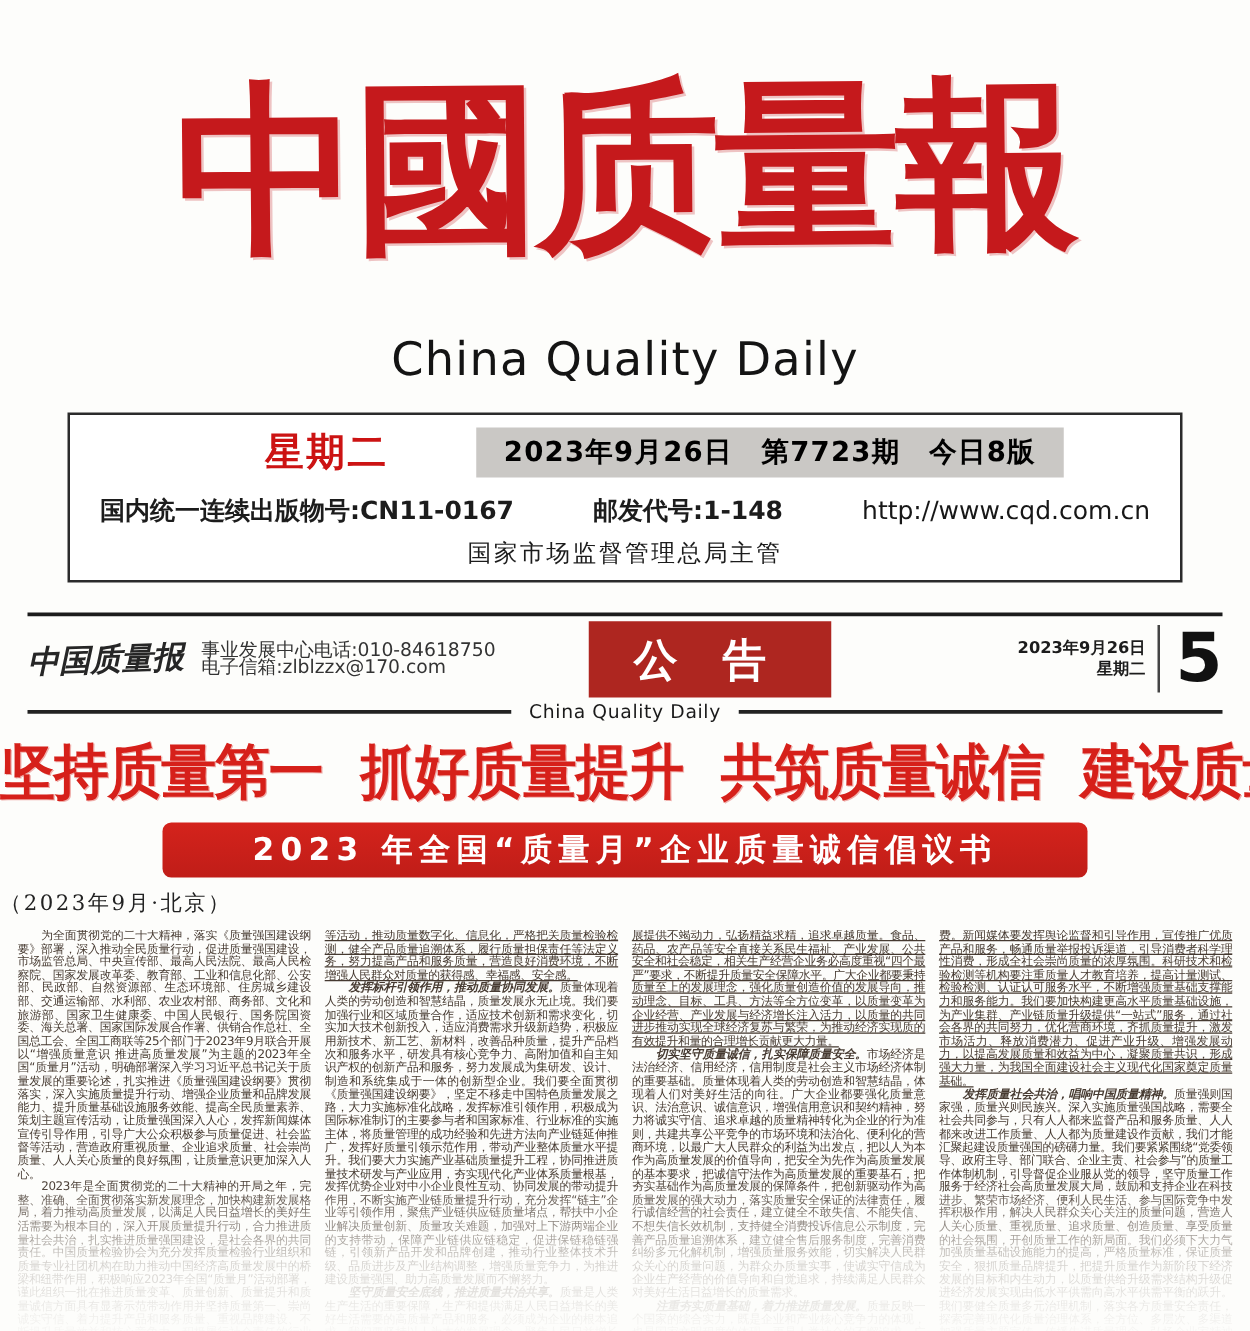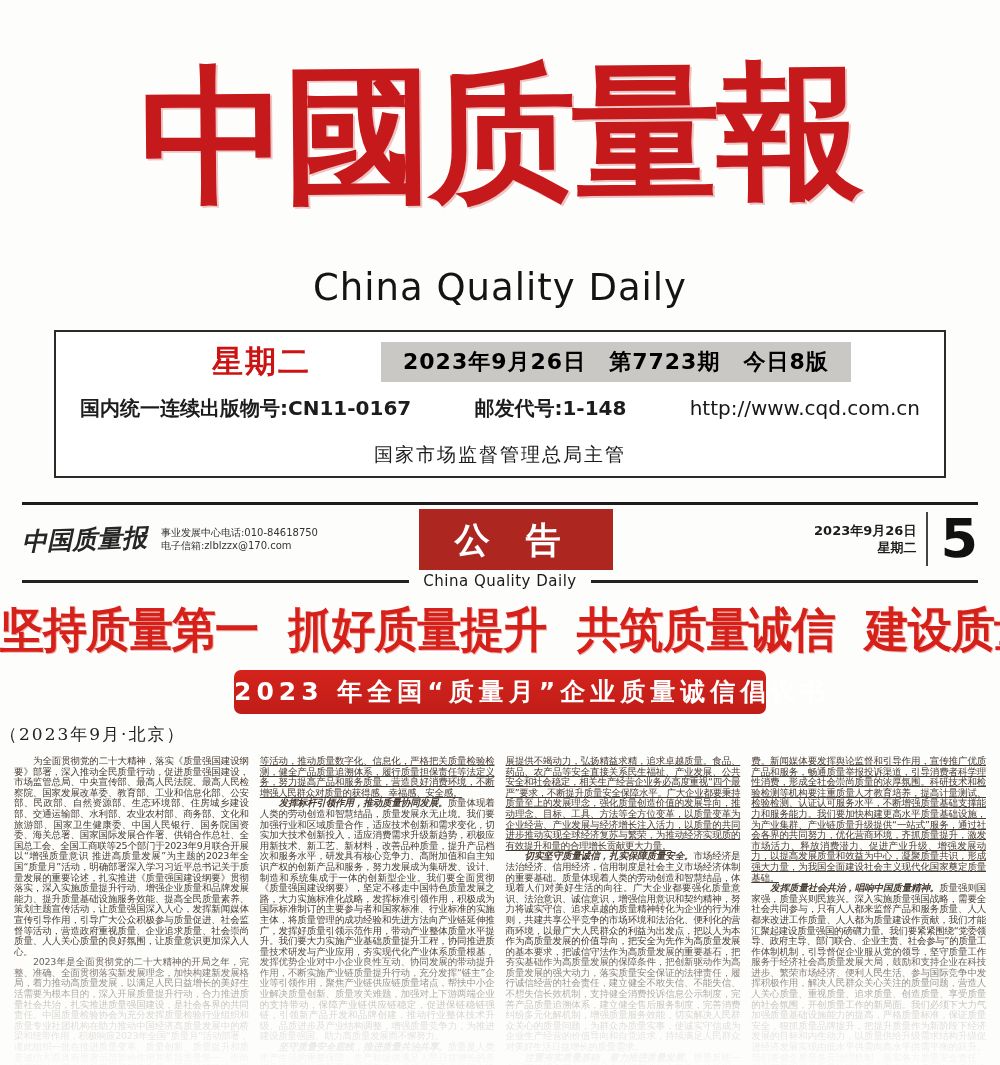--- a/index.html
+++ b/index.html
@@ -41,35 +41,35 @@
     background:#cac8c5; color:#000000;
     font-size:22px; font-weight:bold;
     padding:5px 22px; margin-left:70px; letter-spacing:1px;
   }
   .info-row2 {
     display:flex; justify-content:space-between; align-items:baseline;
     margin-top:12px; padding:0 8px;
   }
   .pub-number,.postal-code { font-size:20px; font-weight:bold; }
   .website { font-size:20px; font-weight:normal; color:#171717; }
-  .info-row3 { text-align:center; font-size:19px; margin-top:20px; letter-spacing:2px; }
+  .info-row3 { text-align:center; font-size:19px; margin-top:8px; letter-spacing:2px; }
   
   .page-section { margin-top:24px; }
   .section-topline { width:956px; margin:0 auto; border-top:3px solid #1c1c1c; }
   .section-header {
     width:956px; margin:3px auto 0; height:62px;
     display:flex; align-items:center;
   }
   .paper-logo {
     font-family:"DejaVu Serif","Liberation Serif",serif;
     font-style:italic; font-weight:bold;
     font-size:25px; color:#262626; white-space:nowrap;
     transform:rotate(-2deg);
   }
-  .contact { margin-left:14px; font-size:10px; line-height:13px; color:#333; }
+  .contact { margin-left:14px; font-size:15px; line-height:13px; color:#333; }
   .gonggao {
     background:#ae2620; color:#fff;
     font-size:35px; font-weight:bold;
     padding:8px 16px 6px 36px; letter-spacing:36px;
     margin-left:auto; margin-right:auto;
     white-space:nowrap;
     text-align:center;
   }
   .date-block { text-align:right; font-size:13px; font-weight:bold; line-height:17px; margin-left:auto; }
   .page-num {
@@ -84,21 +84,21 @@
   .cqd-divider .en-name { font-size:15px; color:#1a1a1a; letter-spacing:.5px; white-space:nowrap; }
   
   .headline {
     margin-top:8px; text-align:center;
     color:#d6201a; font-size:44px; font-weight:900;
     letter-spacing:-1px; word-spacing:16px; white-space:nowrap;
     transform:scaleY(1.08); transform-origin:top center;
     text-shadow:1px 1px 0 rgba(214,32,26,.35);
   }
   .subtitle-bar {
-    width:532px; margin:13px auto 0;
+    width:740px; margin:13px auto 0;
     background:linear-gradient(180deg,#d4231c,#c01d18);
     border-radius:7px;
     color:#fff; text-align:center;
     font-size:25px; font-weight:bold; letter-spacing:5px;
     padding:5px 0 6px; white-space:nowrap;
   }
   .dateline {
     margin-top:9px;
     font-family:"DejaVu Serif","Liberation Serif",serif;
     font-size:17px; color:#222; letter-spacing:2px;

